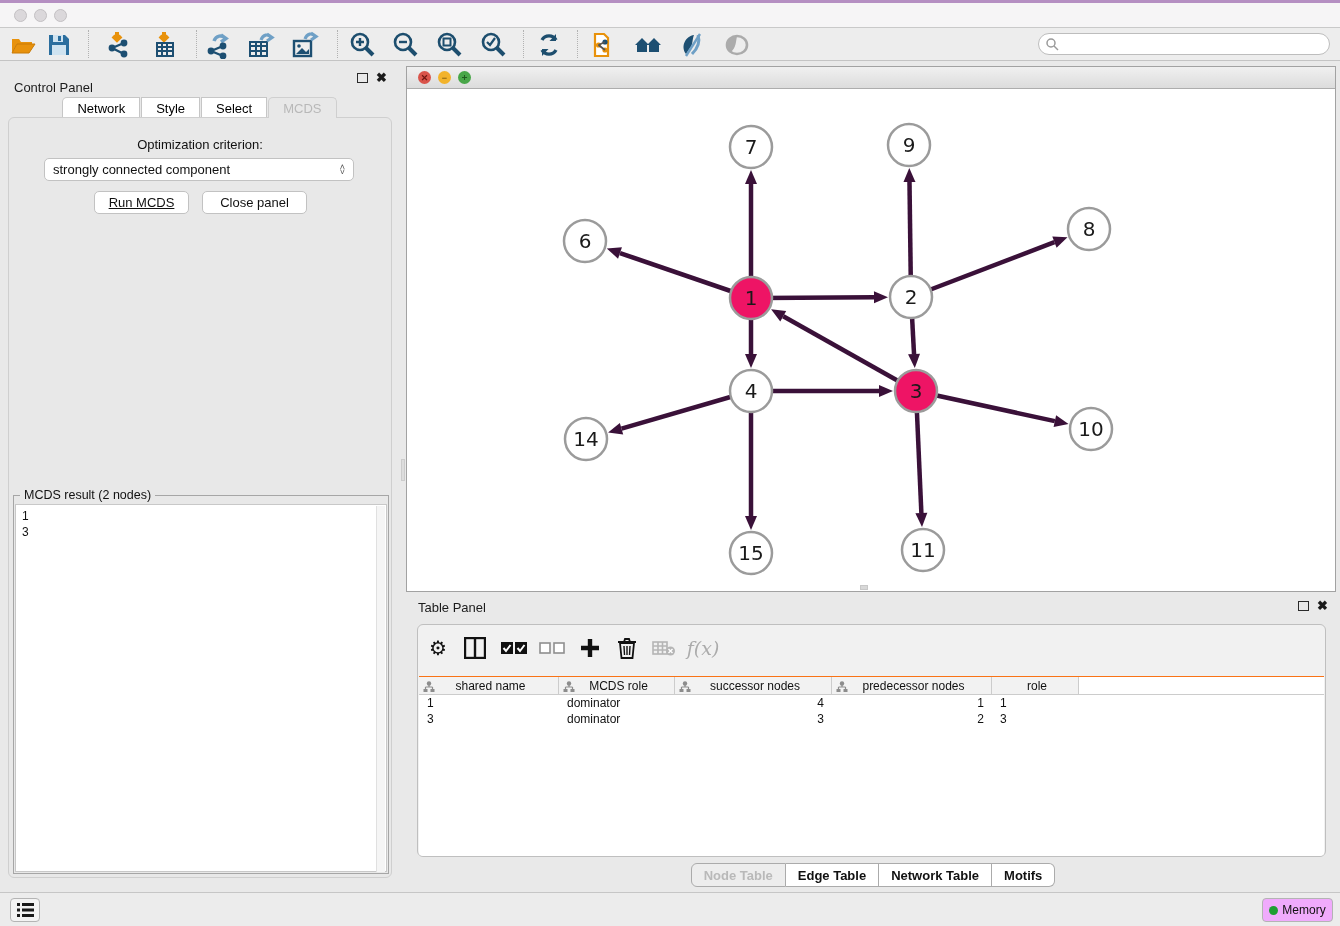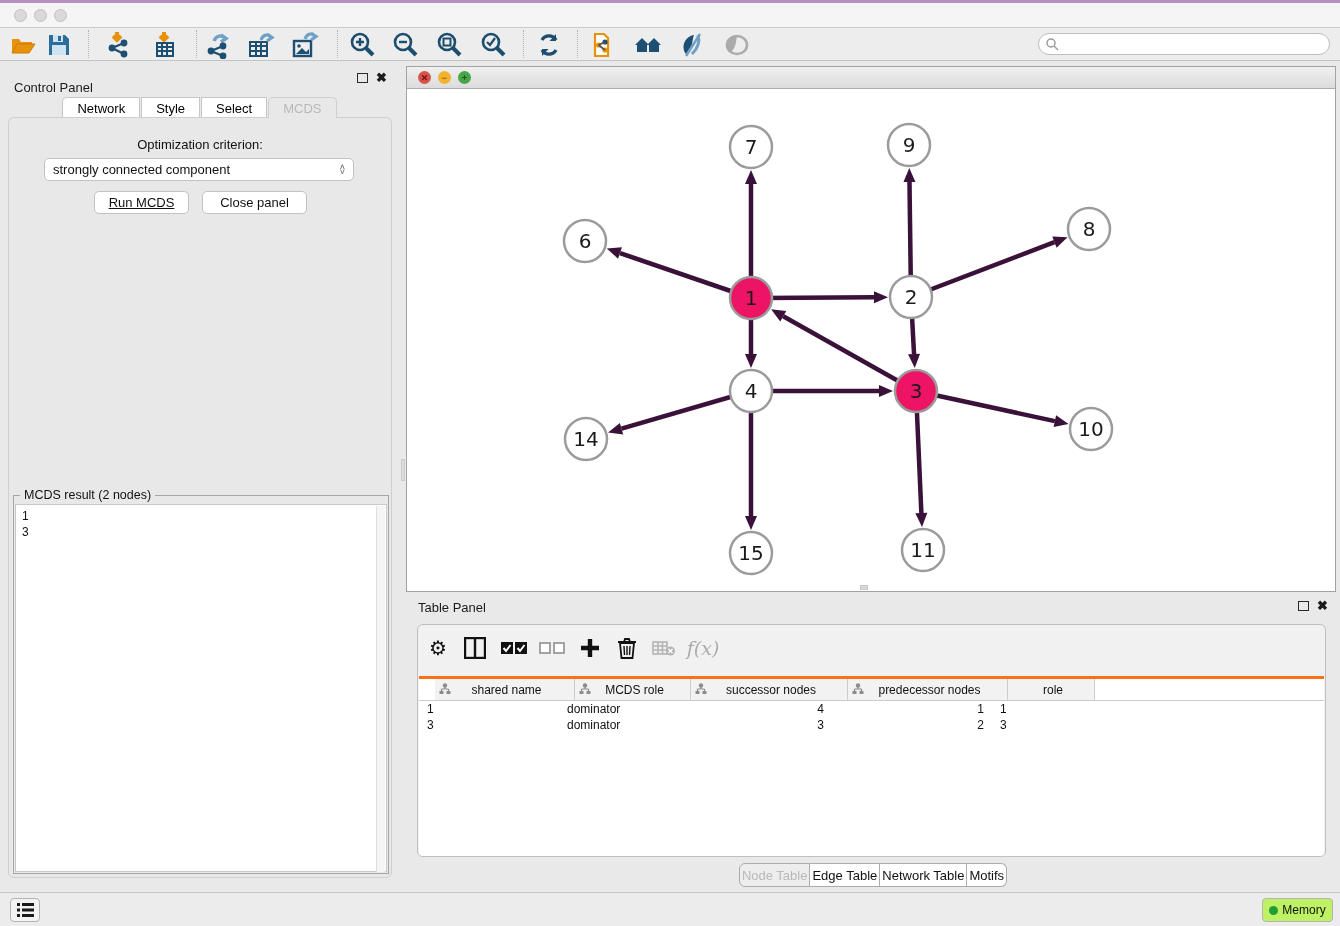--- a/index.html
+++ b/index.html
@@ -50,37 +50,37 @@
   .mini-dot { top:4px; width:13px; height:13px; border-radius:50%; font-size:9px; font-weight:bold; display:flex; align-items:center; justify-content:center; }
   #net-title { left:0; top:4px; width:928px; text-align:center; font-size:13px; color:#1A1A1A; }
   #net-canvas { left:0; top:22px; width:928px; height:502px; background:#FFF; }
   #net-resize-handle { left:453px; bottom:1px; width:8px; height:5px; background:#D8D8D8; border:1px solid #C8C8C8; position:absolute; }
 
   
   #tp-title { left:418px; top:600px; font-size:13px; color:#1C1C1C; }
   #tp-container { left:417px; top:624px; width:909px; height:233px; background:#F1F1F1; border:1px solid #BFBFBF; border-radius:6px; overflow:hidden; }
   .tt-icon { top:10px; width:30px; height:26px; display:flex; align-items:center; justify-content:center; }
   #tp-table { position:absolute; left:1px; top:51px; width:905px; height:180px; background:#FFF; }
-  #tp-header { display:flex; height:25px; border-top:3px solid #f97316; border-bottom:1px solid #CCC;padding-left:16px; }
+  #tp-header { display:flex; height:19px; border-top:1px solid #f97316; border-bottom:1px solid #CCC; }
   .th-cell { background:#F2F2F2; border-right:1px solid #CCC; font-size:12px; color:#111; display:flex; align-items:center; position:relative; }
   .th-label { width:100%; text-align:center; padding:0 14px 0 18px; white-space:nowrap; overflow:hidden; }
   .th-flow-icon { position:absolute; left:4px; top:4px; }
   .tr-row { display:flex; height:16px; font-size:12px; color:#111; }
   .td-cell { padding:0 8px; white-space:nowrap; overflow:hidden; line-height:16px; }
 
   #tp-tabs { left:406px; top:863px; width:934px; height:26px; display:flex; justify-content:center; }
-  .tp-tab { height:24px; padding:0 2px; background:#FFF; border:1px solid #ABABAB; border-left:none; font-size:13px; font-weight:normal; color:#111; display:flex; align-items:center; }
+  .tp-tab { height:24px; padding:0 12px; background:#FFF; border:1px solid #ABABAB; border-left:none; font-size:13px; font-weight:bold; color:#111; display:flex; align-items:center; }
   .tp-tab.first { border-left:1px solid #ABABAB; border-top-left-radius:6px; border-bottom-left-radius:6px; }
   .tp-tab.last { border-top-right-radius:6px; border-bottom-right-radius:6px; }
   .tp-tab.active { background:#EDEDED; color:#B9B9B9; }
 
   
   #status-bar { left:0; top:892px; width:1340px; height:34px; background:#ECECEC; border-top:1px solid #C6C6C6; }
   #panel-selector { left:10px; top:5px; width:30px; height:24px; background:#F3F3F3; border:1px solid #B4B4B4; border-radius:4px; display:flex; align-items:center; justify-content:center; }
-  #memory-btn { right:7px; top:5px; width:71px; height:24px; background:#bef264; border:1px solid #B4B4B4; border-radius:4px; display:flex; align-items:center; justify-content:center; gap:4px; font-size:12px; color:#111; }
+  #memory-btn { right:7px; top:5px; width:71px; height:24px; background:#f0abfc; border:1px solid #B4B4B4; border-radius:4px; display:flex; align-items:center; justify-content:center; gap:4px; font-size:12px; color:#111; }
   #memory-dot { width:9px; height:9px; border-radius:50%; background:#1E9E33; }
 
   .grayed { color:#ABABAB; }
   svg { display:block; }
 </style>
 </head>
 <body>
 
 <div id="top-strip" class="abs"></div>
 <div id="titlebar" class="abs">

